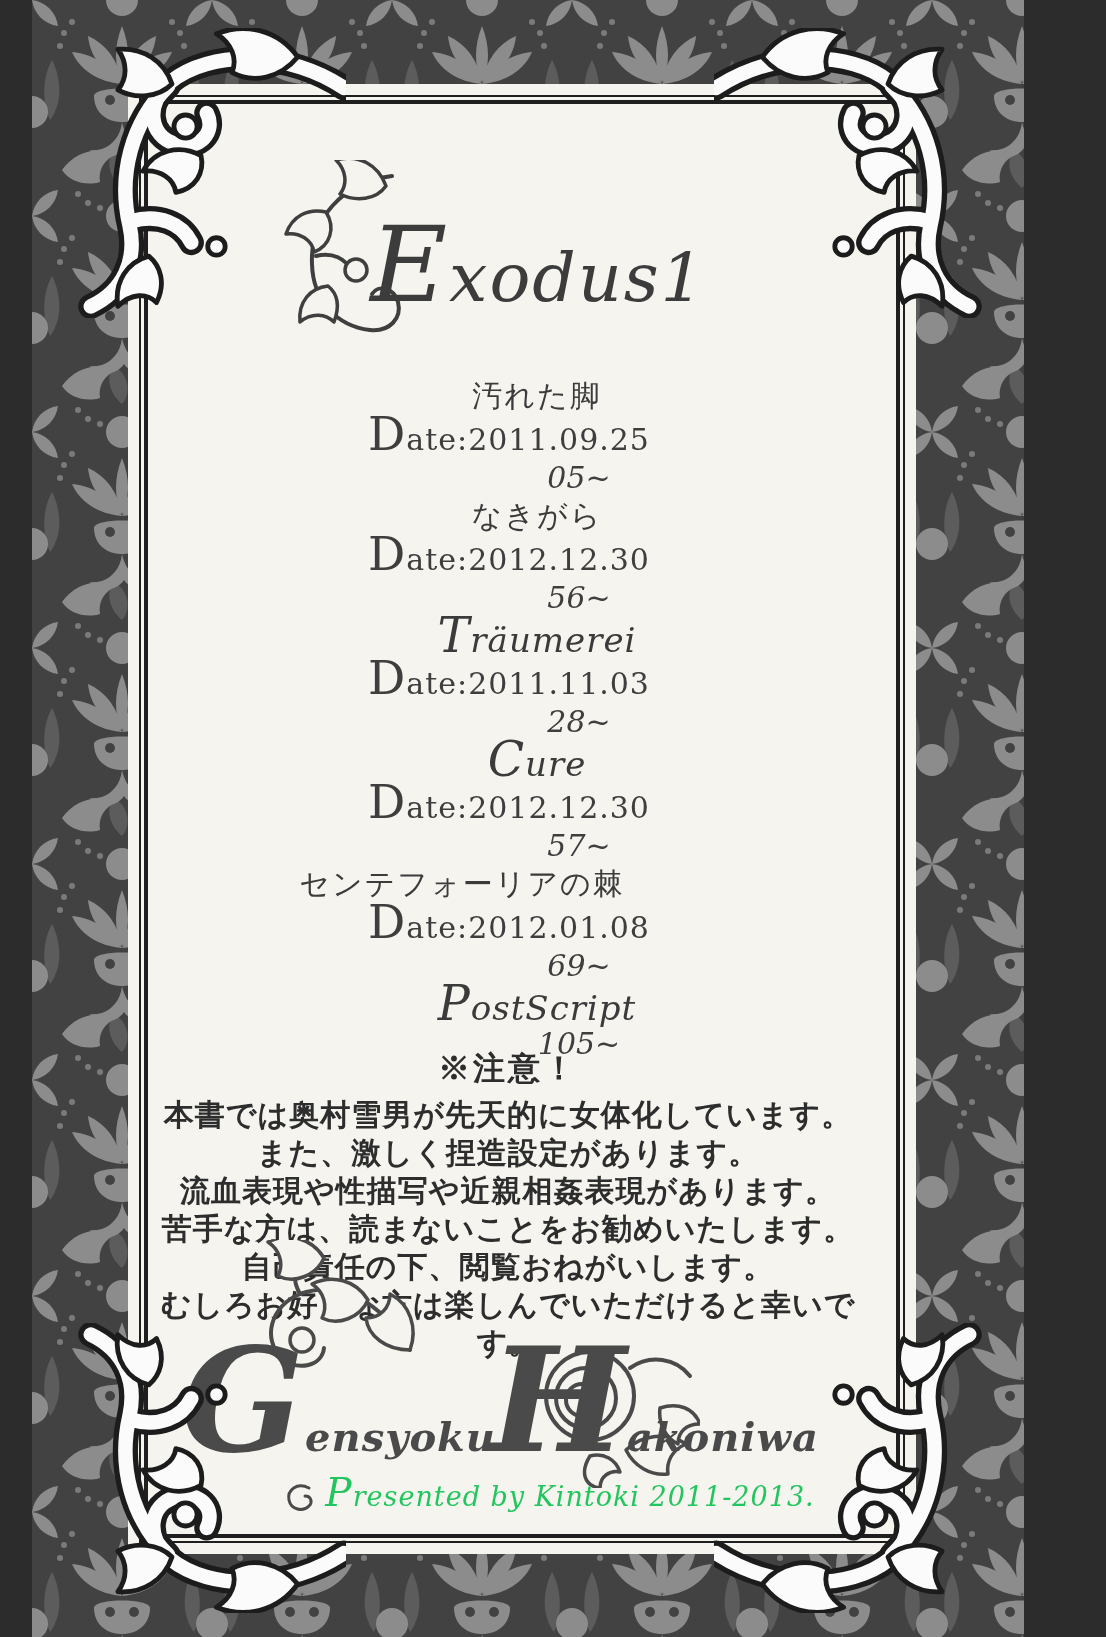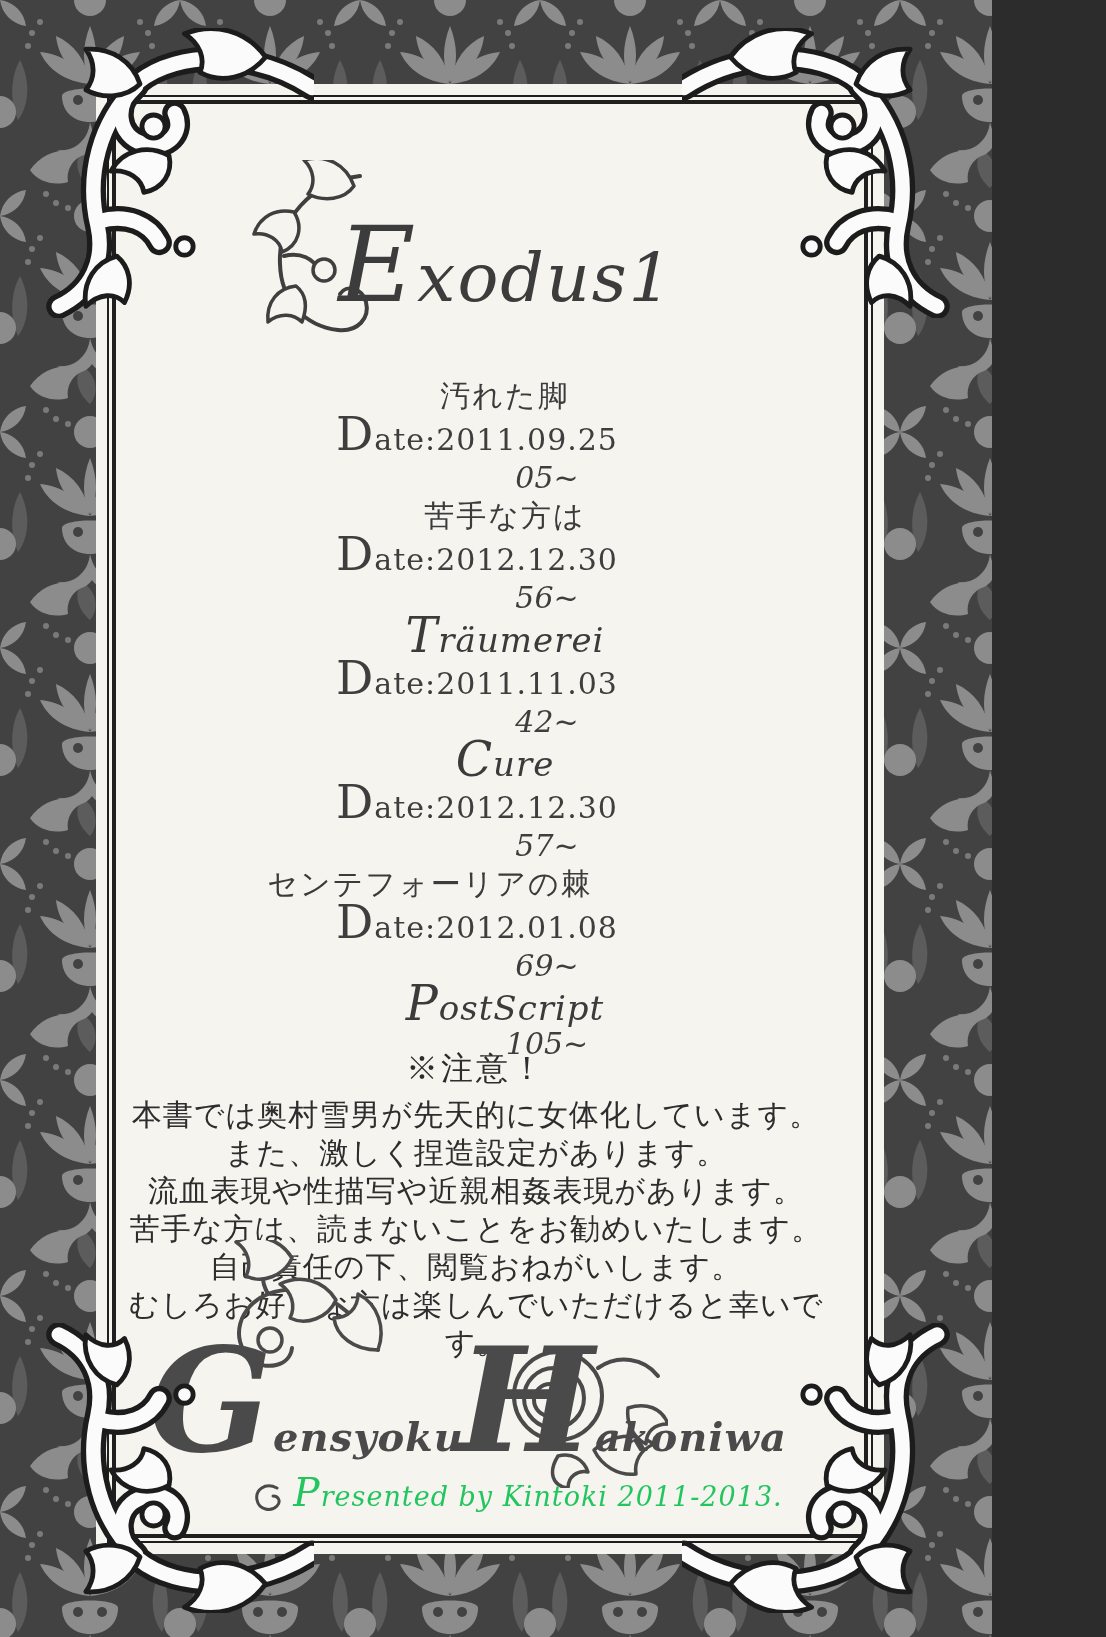--- a/index.html
+++ b/index.html
@@ -2,20 +2,21 @@
 <html><head>
 <meta charset="utf-8">
 <style>
   html,body{margin:0;padding:0;background:#2c2c2c;}
   .stage{
     position:relative;
     width:992px;height:1637px;
     overflow:hidden;
     font-family:"DejaVu Serif","Liberation Serif",serif;
     color:#3a3a3a;
+    margin-left:32px;
   }
   .damask-bg{position:absolute;left:0;top:0;z-index:0;}
   
   .panel{
     position:absolute;left:112px;top:100px;right:124px;bottom:99px;
     background:#f5f4ef;
     border:4px solid #1f1f1f;
     box-shadow:0 0 0 3px #f5f4ef, 0 0 0 5px #1f1f1f, 0 0 0 16px #f5f4ef;
     z-index:1;
   }
@@ -49,21 +50,21 @@
   .toc-date{
     font-size:30px;line-height:40px;
     transform:translateX(-28px);color:#3e3e3e;letter-spacing:1px;
   }
   .toc-date::first-letter{font-size:1.55em;}
   .toc-page{font-style:italic;font-size:30px;line-height:36px;transform:translateX(42px);color:#3e3e3e;}
 
   
   .notice{
     position:absolute;top:948px;left:0;right:0;text-align:center;
-    color:#2d2d2d;transform:translateX(-14px);
+    color:#2d2d2d;transform:translateX(-14px);font-weight:bold;
   }
   .notice-heading{font-size:32px;line-height:40px;margin-bottom:8px;letter-spacing:3px;}
   .notice-line{font-size:30px;line-height:38px;letter-spacing:1px;}
 
   
   .logo-row{
     position:absolute;top:1216px;left:16px;right:0;
     display:flex;justify-content:center;align-items:flex-end;
     transform:translateX(-30px);
     font-weight:bold;
@@ -200,28 +201,28 @@
       <div class="page-title">Exodus1</div>
     </div>
 
     <div class="toc">
       <div class="toc-entry">
         <div class="toc-title">汚れた脚</div>
         <div class="toc-date">Date:2011.09.25</div>
         <div class="toc-page">05~</div>
       </div>
       <div class="toc-entry">
-        <div class="toc-title">苦手な方は</div>
+        <div class="toc-title">なきがら</div>
         <div class="toc-date">Date:2012.12.30</div>
         <div class="toc-page">56~</div>
       </div>
       <div class="toc-entry">
         <div class="toc-title latin">Träumerei</div>
         <div class="toc-date">Date:2011.11.03</div>
-        <div class="toc-page">42~</div>
+        <div class="toc-page">28~</div>
       </div>
       <div class="toc-entry">
         <div class="toc-title latin">Cure</div>
         <div class="toc-date">Date:2012.12.30</div>
         <div class="toc-page">57~</div>
       </div>
       <div class="toc-entry shift-left">
         <div class="toc-title">センテフォーリアの棘</div>
         <div class="toc-date">Date:2012.01.08</div>
         <div class="toc-page">69~</div>

